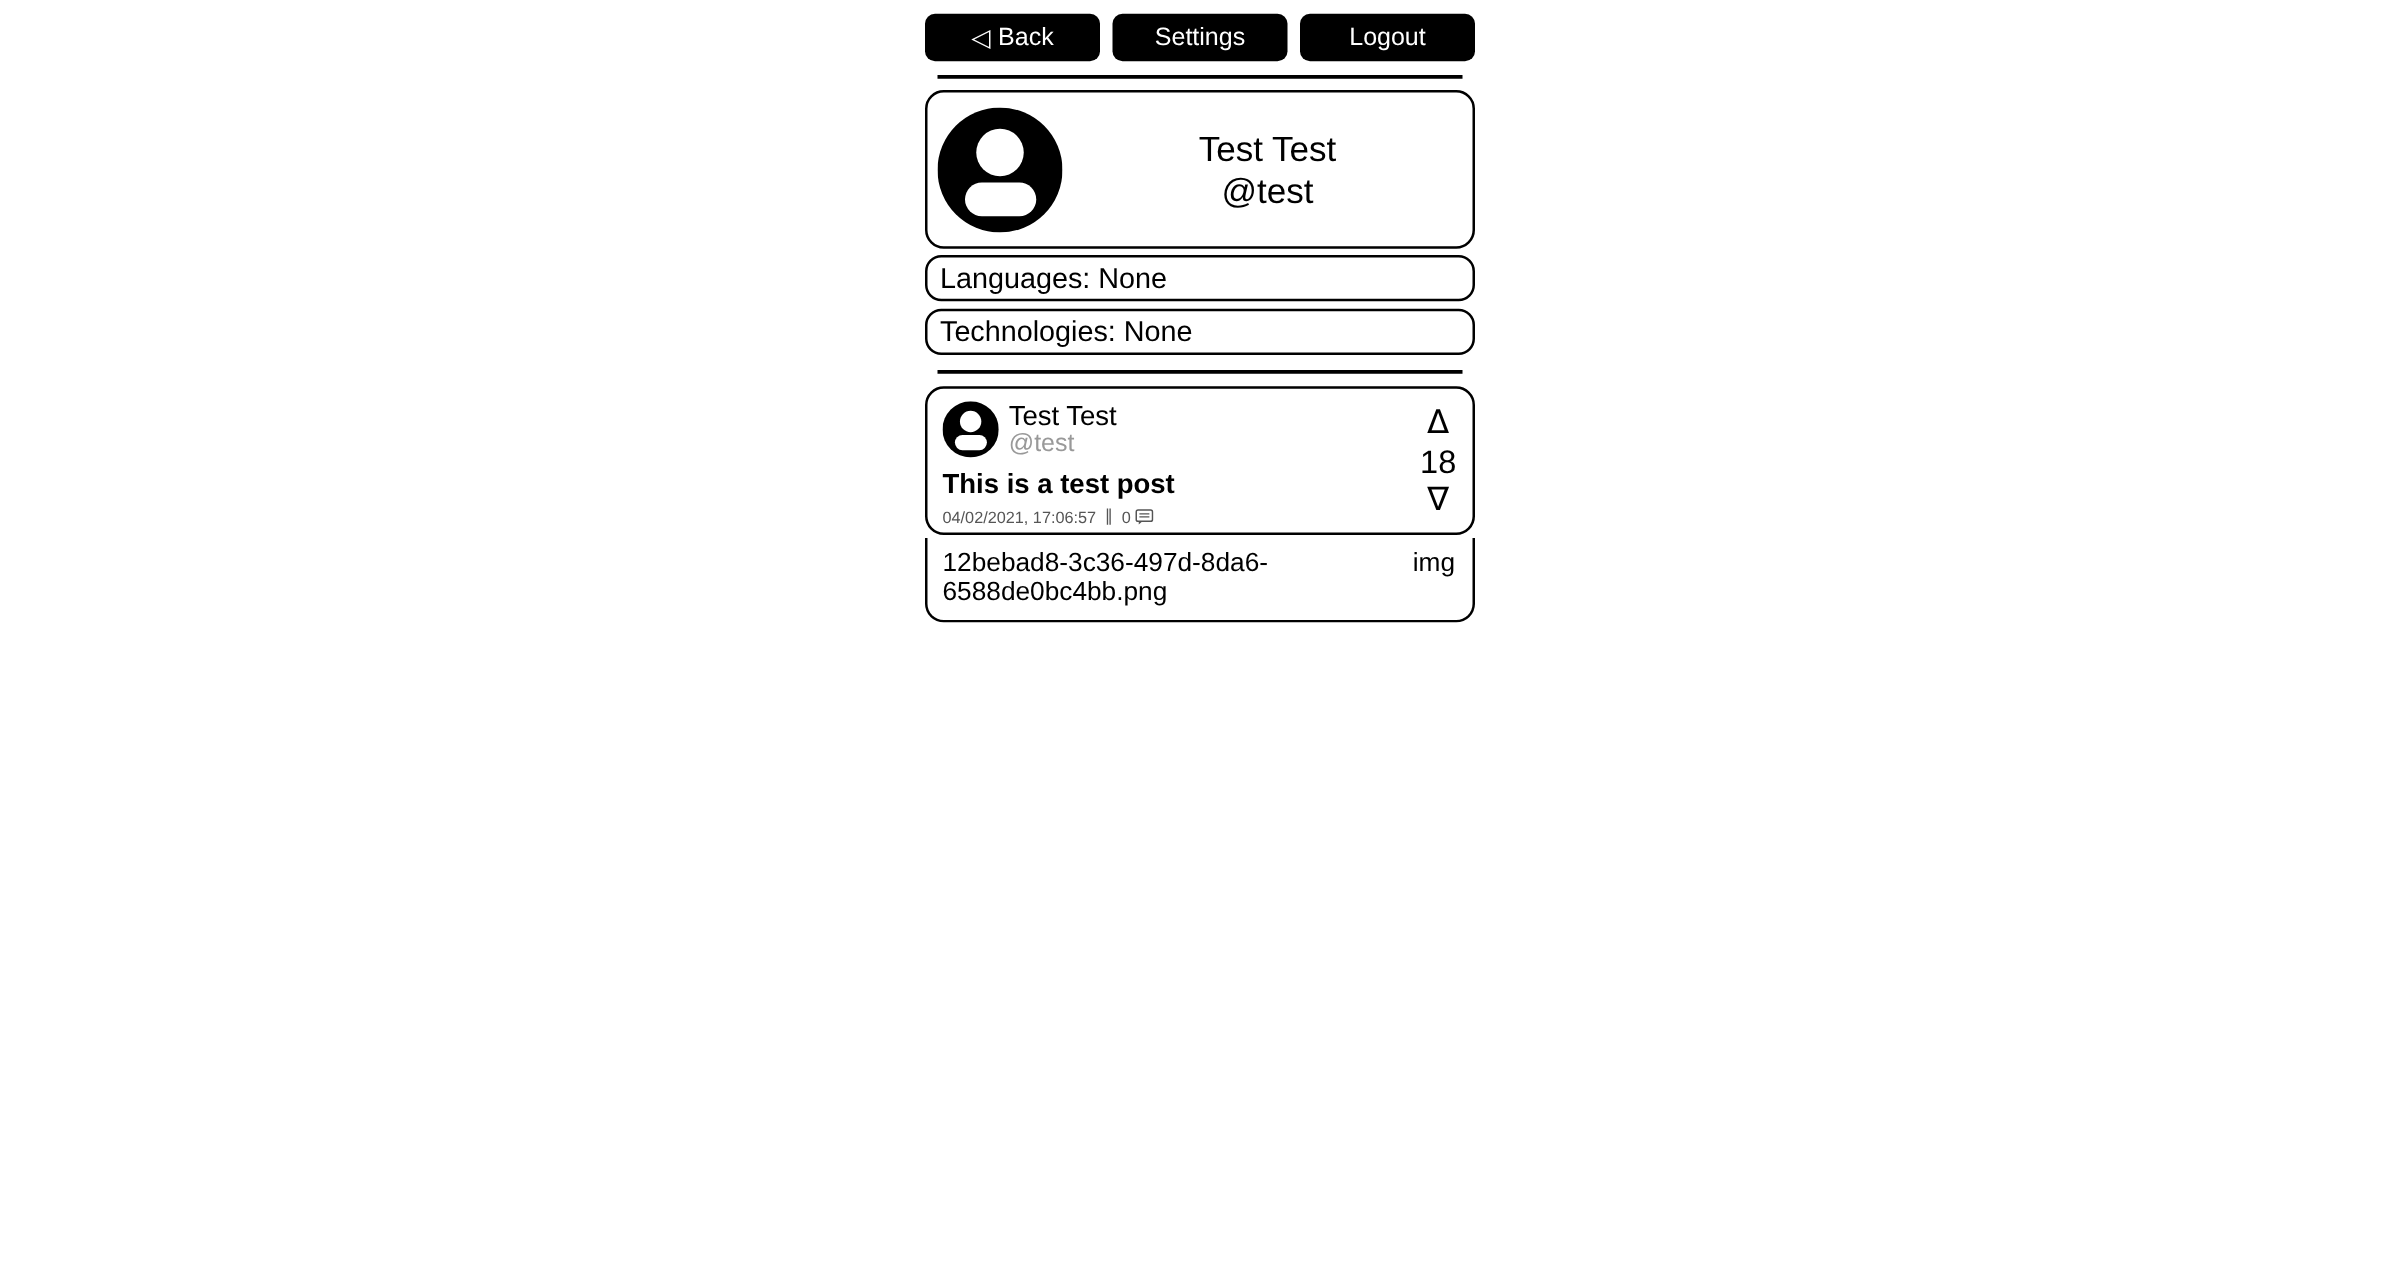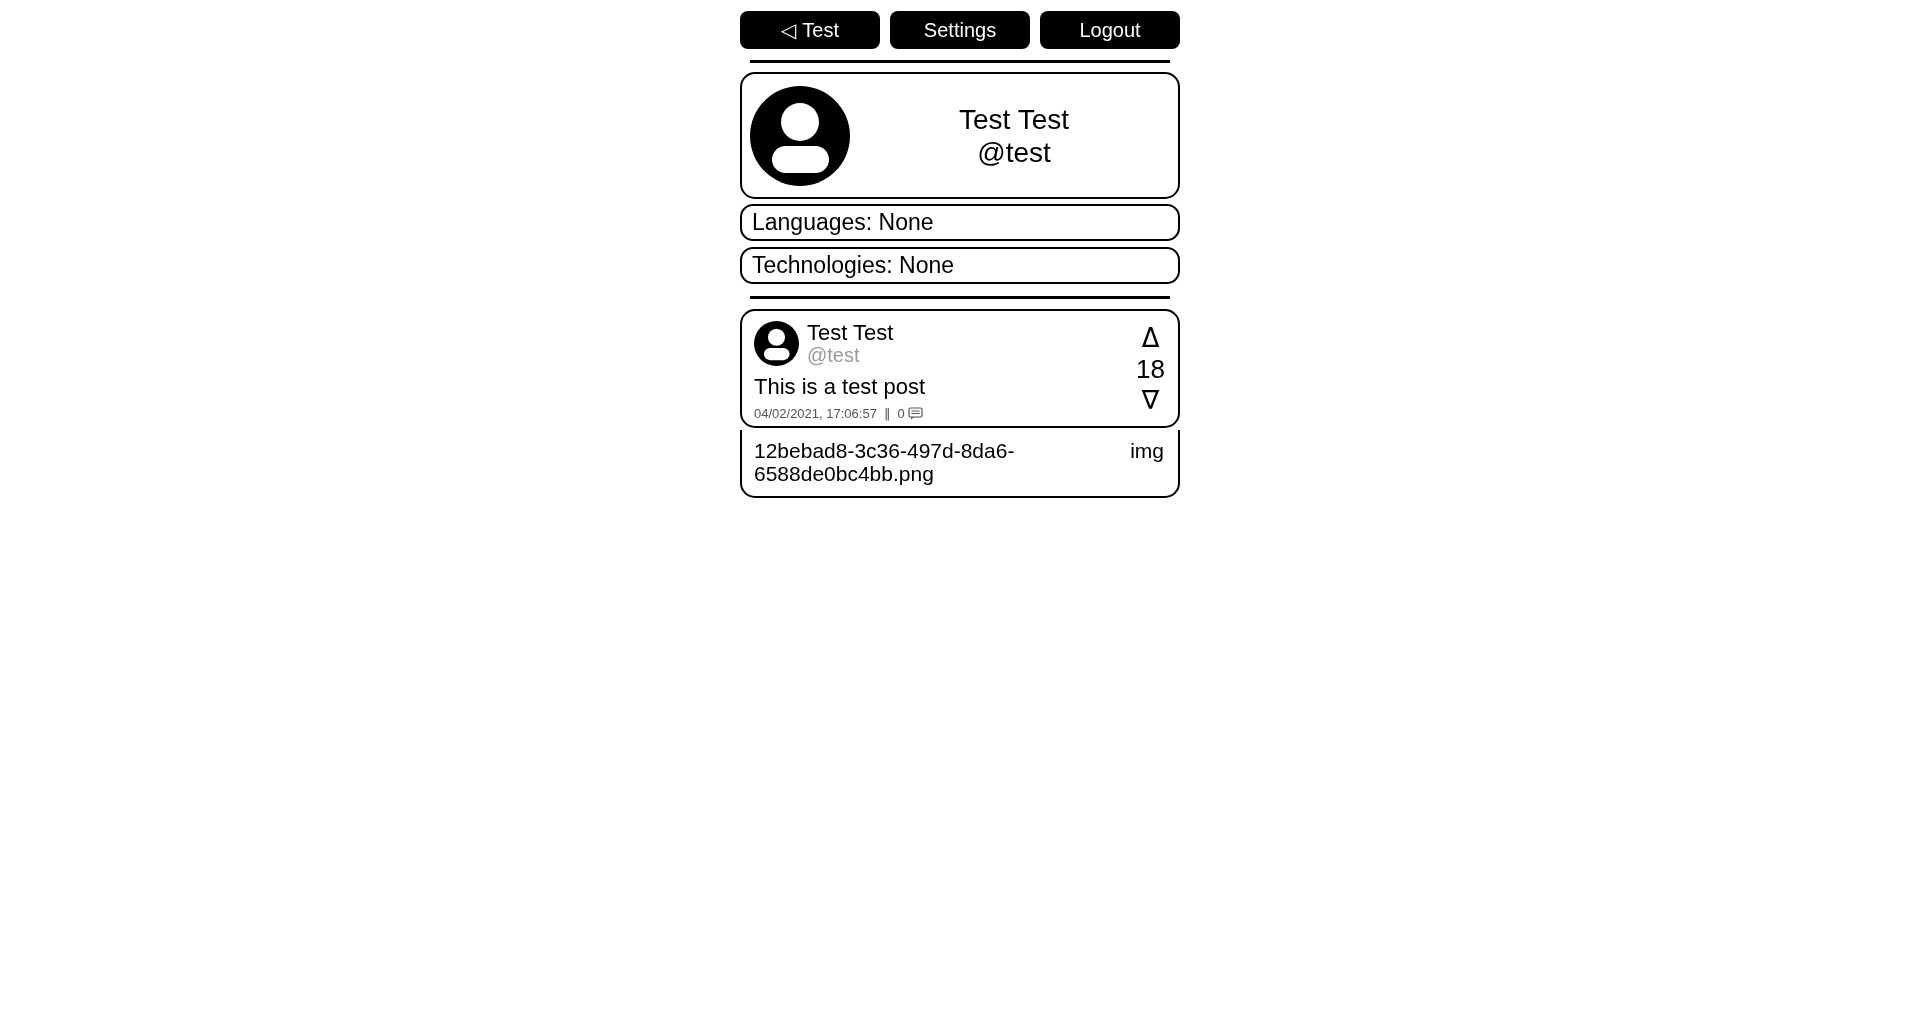--- a/index.html
+++ b/index.html
@@ -79,21 +79,21 @@
     border: 2px solid #000;
     border-radius: 15px;
     display: flex;
     min-height: 114px;
   }
   .post-main { flex: 1; padding: 10px 0 5px 12px; }
   .post-header { display: flex; gap: 8px; }
   .post-avatar { width: 45px; height: 45px; flex: 0 0 auto; }
   .post-author-name { font-size: 22px; line-height: 24px; }
   .post-author-handle { font-size: 20px; line-height: 21px; color: #999; }
-  .post-text { font-size: 22px; margin-top: 8px; }
+  .post-text { font-size: 22px; margin-top: 8px; font-weight: bold; }
   .post-meta {
     margin-top: 6px;
     font-size: 13px;
     color: #555;
     display: flex;
     align-items: flex-end;
     gap: 7px;
   }
   .comment-count { display: inline-flex; align-items: center; gap: 3px; }
   .post-votes {
@@ -122,21 +122,21 @@
   }
   .attachment-name { flex: 1; max-width: 372px; overflow-wrap: break-word; cursor: pointer; }
   .attachment-type { margin-left: auto; }
 </style>
 </head>
 <body>
 
 <div class="toolbar">
   <button class="tb-btn">
     <span class="glyph">◁</span>
-    <span>Test</span>
+    <span>Back</span>
   </button>
   <button class="tb-btn">
     <span>Settings</span>
   </button>
   <button class="tb-btn">
     <span>Logout</span>
   </button>
 </div>
 
 <div class="content">

